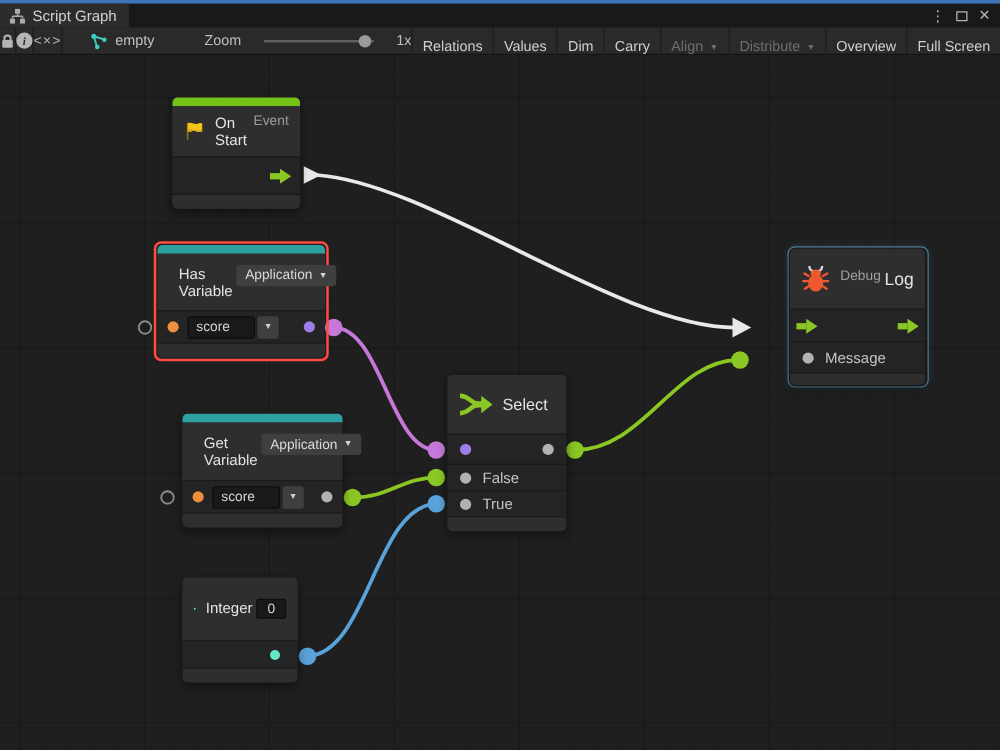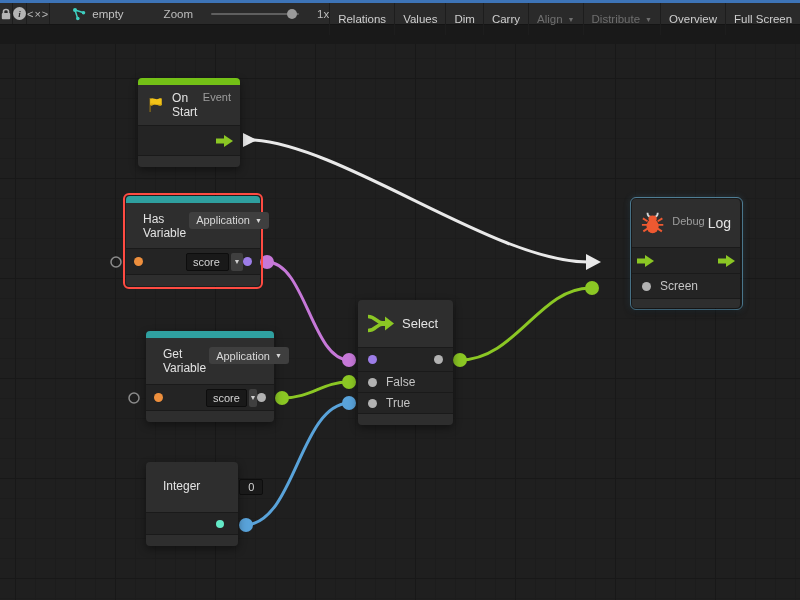--- a/index.html
+++ b/index.html
@@ -61,21 +61,21 @@
   .row { background:#242424; border-top:1px solid #1a1a1a; display:flex; align-items:center; }
   .foot { background:#2e2e2e; border-top:1px solid #1a1a1a; height:12px; border-radius:0 0 4px 4px; }
   .dot { width:9px; height:9px; border-radius:50%; flex:0 0 auto; }
   .dot.orange { background:#ee8f3d; }
   .dot.violet { background:#9d7de8; }
   .dot.gray   { background:#b2b2b2; }
   .dot.teal   { background:#63e9c7; }
   .pill { display:flex; align-items:center; gap:5px; background:#3f3f3f; border-radius:3px;
           height:17px; padding:0 7px; font-size:11px; color:#d8d8d8; }
   .field { height:18px; background:#191919; border:1px solid #0d0d0d; border-radius:2px;
-           display:flex; align-items:center; padding:0 6px; font-size:11px; color:#d4d4d4;margin-left:36px; }
+           display:flex; align-items:center; padding:0 6px; font-size:11px; color:#d4d4d4; }
   .fieldbtn { width:17px; height:18px; background:#3f3f3f; border-radius:2px; margin-left:2px;
               display:flex; align-items:center; justify-content:center; color:#cfcfcf; }
   .sel-red { position:absolute; border:2px solid #ff4b42; border-radius:6px; padding:1px; }
   .sel-red .node { position:relative; box-shadow:none; }
   .sel-blue { position:absolute; border:1.5px solid #55869f; border-radius:6px; padding:1px;
               box-shadow:0 0 6px rgba(80,140,170,.25); }
   .sel-blue .node { position:relative; }
 
   
   #n-onstart { left:138px; top:34px; width:102px; }
@@ -104,20 +104,36 @@
   #n-log .foot { height:10px; }
   .ml-auto { margin-left:auto; }
 </style>
 </head>
 <body>
 
 <div class="window">
 
   <div class="focus-line"></div>
 
+  <div class="tabbar">
+    <div class="tab">
+      <svg width="14" height="12" viewBox="0 0 14 12">
+        <rect x="5" y="0" width="4" height="4" fill="#ababab"></rect>
+        <rect x="1" y="8" width="4" height="4" fill="#ababab"></rect>
+        <rect x="9" y="8" width="4" height="4" fill="#ababab"></rect>
+        <path d="M7,4 V6 M3,6 H11 M3,6 V8 M11,6 V8" stroke="#ababab" stroke-width="1.2" fill="none"></path>
+      </svg>
+      <span>Script Graph</span>
+    </div>
+    <div class="win-controls">
+      <span class="glyph">⋮</span>
+      <span class="maxbox"></span>
+      <span class="glyph" style="font-size:15px">×</span>
+    </div>
+  </div>
 
   <div class="toolbar">
     <div class="tseg seg-lock">
       <svg width="12" height="14" viewBox="0 0 12 14">
         <path d="M3.5,6 V4.5 C3.5,1.8 8.5,1.8 8.5,4.5 V6" stroke="#b5b5b5" stroke-width="1.6" fill="none"></path>
         <rect x="1.8" y="6" width="8.4" height="6.2" rx="1" fill="#b5b5b5"></rect>
       </svg>
     </div>
     <div class="tseg seg-info">
       <span class="info-circle">i</span>
@@ -348,20 +364,20 @@
             <rect x="0" y="3.5" width="8" height="5" fill="#8bc724"></rect>
             <polygon points="8,0 17,6 8,12" fill="#8bc724"></polygon>
           </svg>
           <svg class="ml-auto" width="17" height="12" viewBox="0 0 17 12">
             <rect x="0" y="3.5" width="8" height="5" fill="#8bc724"></rect>
             <polygon points="8,0 17,6 8,12" fill="#8bc724"></polygon>
           </svg>
         </div>
         <div class="row r2">
           <span class="dot gray"></span>
-          <span>Screen</span>
+          <span>Message</span>
         </div>
         <div class="foot"></div>
       </div>
     </div>
 
   </div>
 </div>
 
 </body></html>

